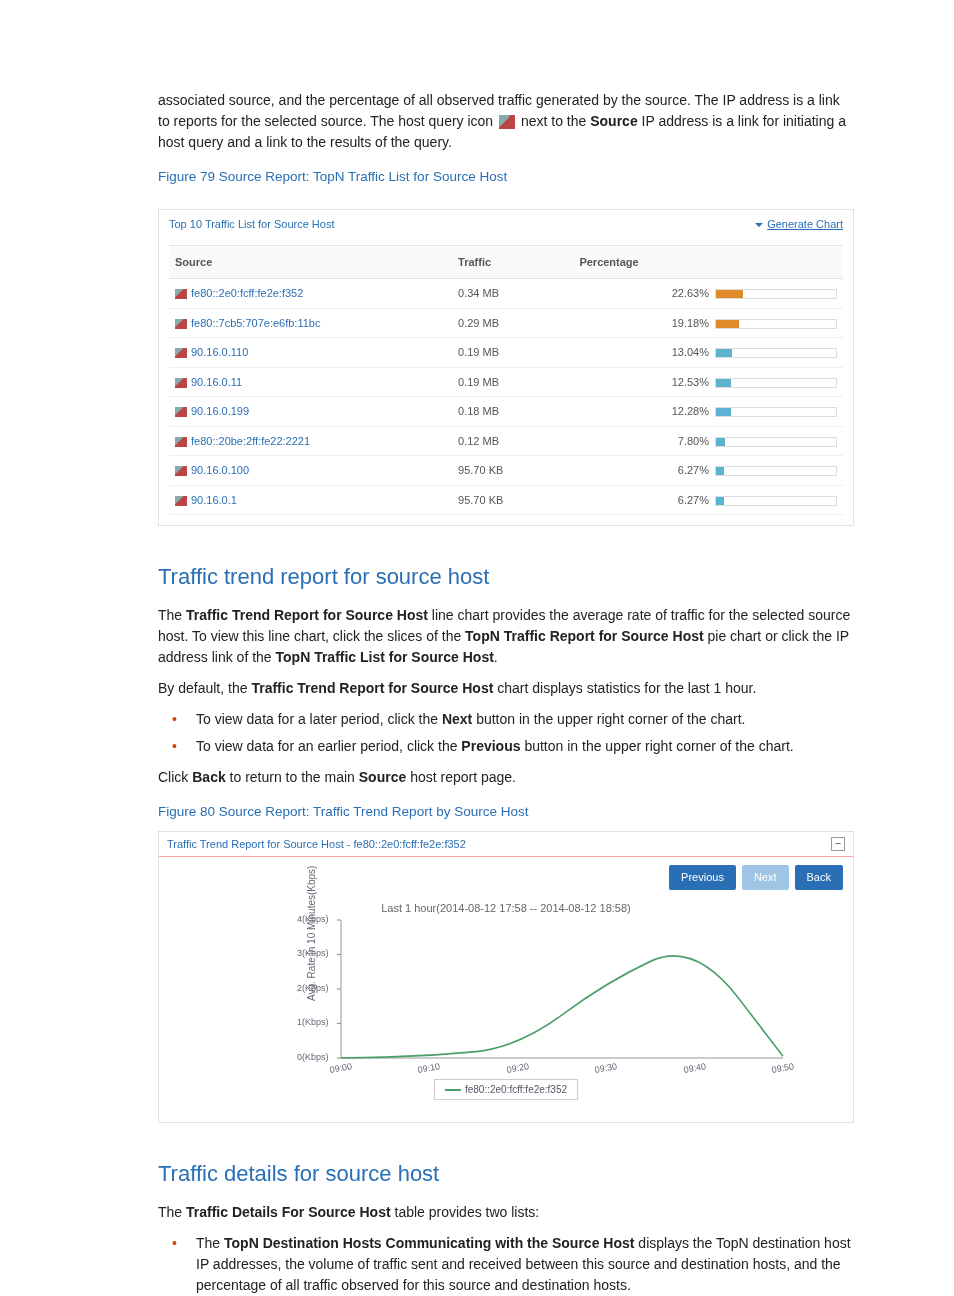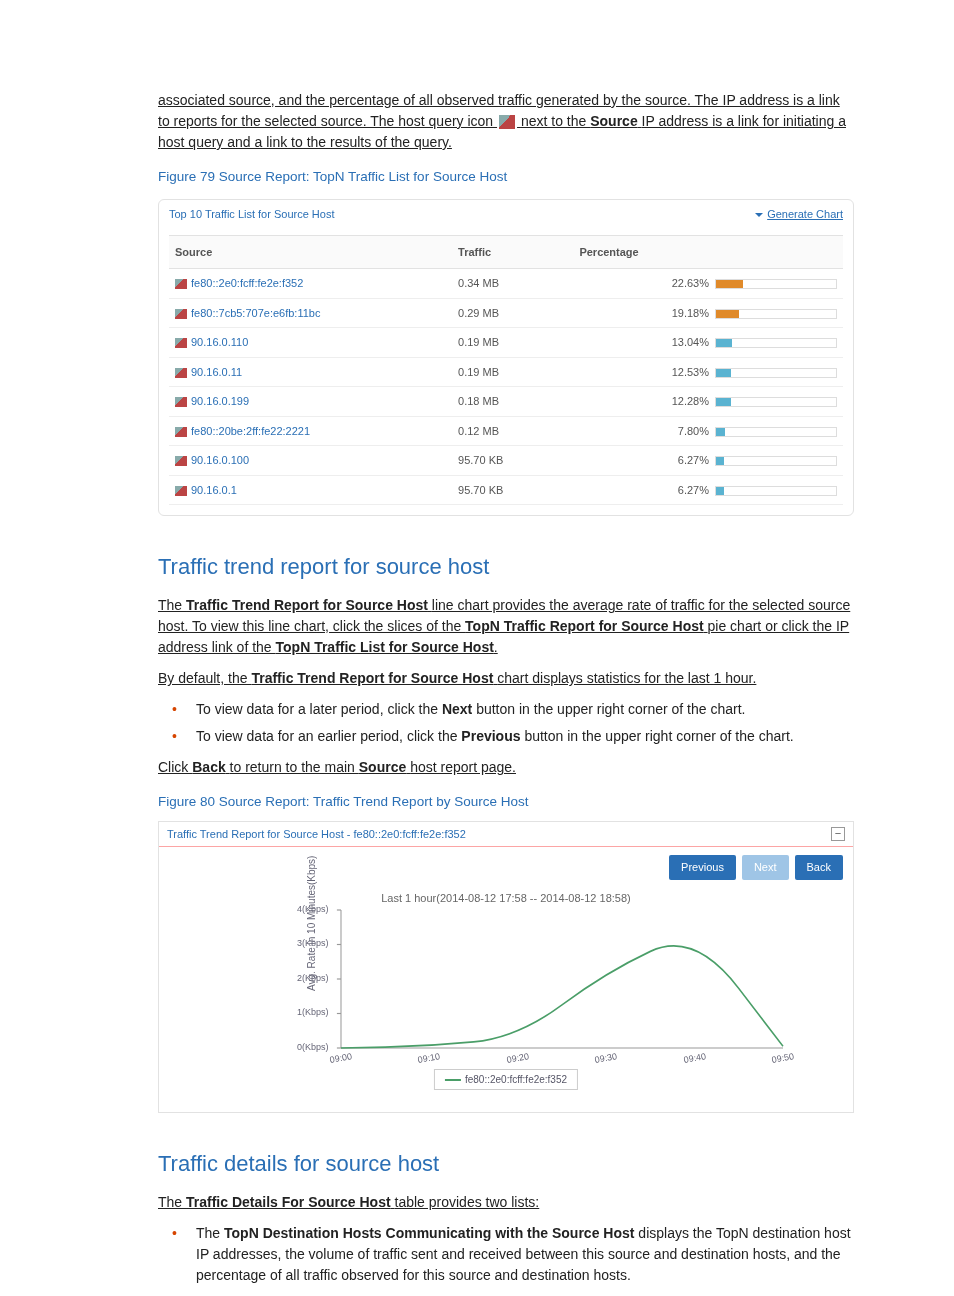--- a/index.html
+++ b/index.html
@@ -10,21 +10,21 @@
     background: #fff;
   }
   .page {
     width: 954px;
     margin: 0 auto;
     padding: 90px 100px 60px 158px;
     box-sizing: border-box;
     font-size: 14px;
     line-height: 1.5;
   }
-  .para { margin: 0 0 10px 0; text-decoration: underline; }
+  .para { margin: 0 0 10px 0; }
   .bold { font-weight: bold; }
   .fig-caption {
     color: #2a6fb5;
     font-weight: normal;
     font-size: 13.5px;
     margin: 14px 0 8px 0;
   }
   h2.section {
     color: #2a6fb5;
     font-weight: normal;
@@ -44,22 +44,22 @@
   ul.bullets li::before {
     content: "•";
     color: #d64500;
     position: absolute;
     left: 14px;
     font-size: 14px;
   }
   
   .card {
     border: 1px solid #e2e2e2;
-    border-radius: 6px;
-    margin: 12px 0 6px 0;
+    border-radius: 0;
+    margin: 22px 0 6px 0;
     font-size: 11px;
   }
   .card-header {
     display: flex;
     justify-content: space-between;
     align-items: center;
     padding: 6px 10px;
     color: #2a6fb5;
   }
   .gen-chart {

